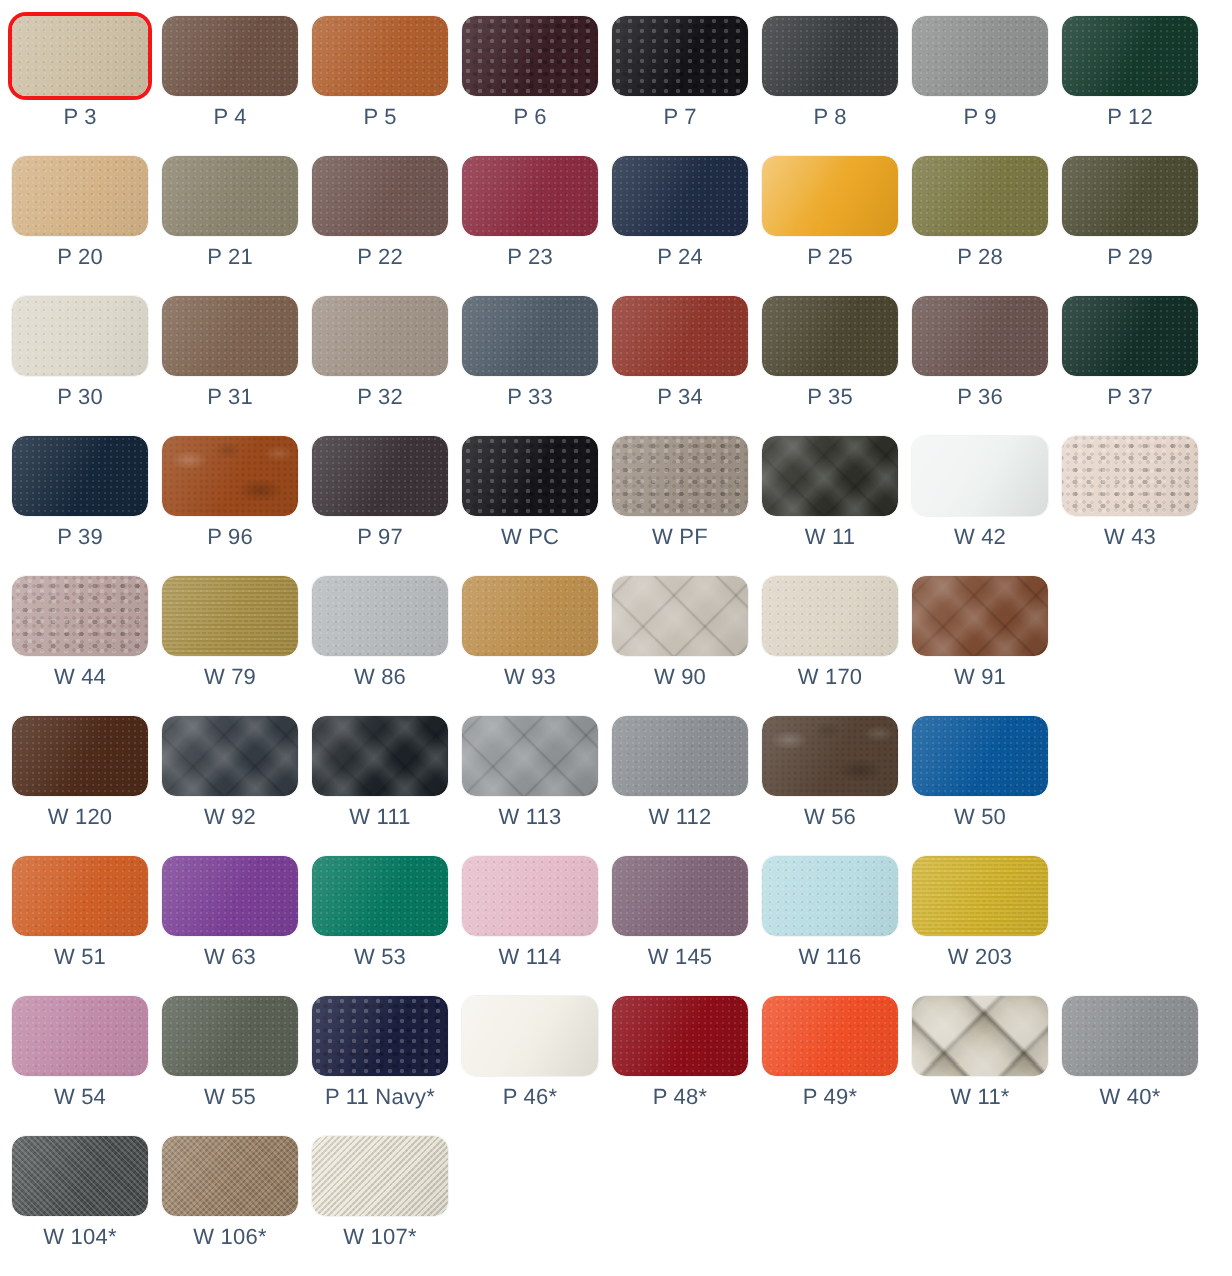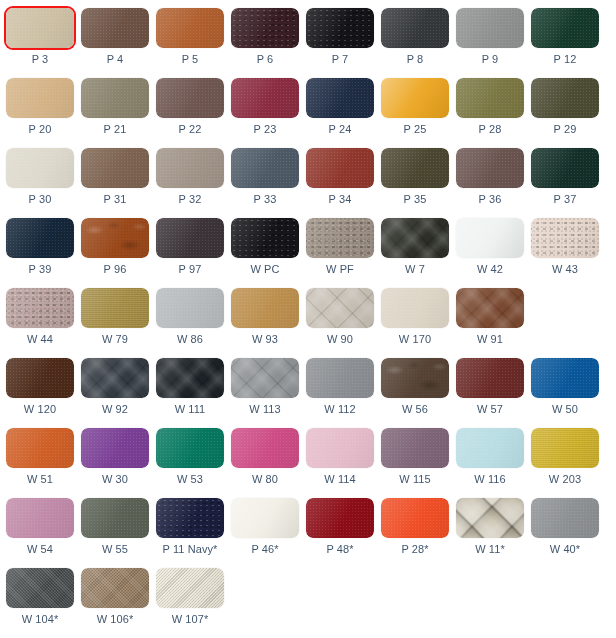--- a/index.html
+++ b/index.html
@@ -443,21 +443,21 @@
           <div class="chip-sheen"></div>
         </div>
         <div class="swatch-label">W PF</div>
       </div>
       <div class="swatch-cell">
         <div class="swatch-chip">
           <div class="chip-fill" style="background-color: rgb(45, 47, 40);"></div>
           <div class="chip-tex tex-quilt"></div>
           <div class="chip-sheen"></div>
         </div>
-        <div class="swatch-label">W 7</div>
+        <div class="swatch-label">W 11</div>
       </div>
       <div class="swatch-cell">
         <div class="swatch-chip">
           <div class="chip-fill" style="background-color: rgb(238, 242, 241);"></div>
           <div class="chip-tex tex-smooth"></div>
           <div class="chip-sheen"></div>
         </div>
         <div class="swatch-label">W 42</div>
       </div>
       <div class="swatch-cell">
@@ -571,28 +571,20 @@
       <div class="swatch-cell">
         <div class="swatch-chip">
           <div class="chip-fill" style="background-color: rgb(87, 68, 54);"></div>
           <div class="chip-tex tex-suede"></div>
           <div class="chip-sheen"></div>
         </div>
         <div class="swatch-label">W 56</div>
       </div>
       <div class="swatch-cell">
         <div class="swatch-chip">
-          <div class="chip-fill" style="background-color: rgb(107, 42, 39);"></div>
-          <div class="chip-tex tex-grain"></div>
-          <div class="chip-sheen"></div>
-        </div>
-        <div class="swatch-label">W 57</div>
-      </div>
-      <div class="swatch-cell">
-        <div class="swatch-chip">
           <div class="chip-fill" style="background-color: rgb(9, 87, 154);"></div>
           <div class="chip-tex tex-grain"></div>
           <div class="chip-sheen"></div>
         </div>
         <div class="swatch-label">W 50</div>
       </div>
     </div>
     <div class="swatch-row">
       <div class="swatch-cell">
         <div class="swatch-chip">
@@ -601,53 +593,45 @@
           <div class="chip-sheen"></div>
         </div>
         <div class="swatch-label">W 51</div>
       </div>
       <div class="swatch-cell">
         <div class="swatch-chip">
           <div class="chip-fill" style="background-color: rgb(122, 63, 149);"></div>
           <div class="chip-tex tex-grain"></div>
           <div class="chip-sheen"></div>
         </div>
-        <div class="swatch-label">W 30</div>
+        <div class="swatch-label">W 63</div>
       </div>
       <div class="swatch-cell">
         <div class="swatch-chip">
           <div class="chip-fill" style="background-color: rgb(6, 120, 95);"></div>
           <div class="chip-tex tex-grain"></div>
           <div class="chip-sheen"></div>
         </div>
         <div class="swatch-label">W 53</div>
       </div>
       <div class="swatch-cell">
         <div class="swatch-chip">
-          <div class="chip-fill" style="background-color: rgb(205, 76, 133);"></div>
-          <div class="chip-tex tex-grain"></div>
-          <div class="chip-sheen"></div>
-        </div>
-        <div class="swatch-label">W 80</div>
-      </div>
-      <div class="swatch-cell">
-        <div class="swatch-chip">
           <div class="chip-fill" style="background-color: rgb(229, 188, 202);"></div>
           <div class="chip-tex tex-grain"></div>
           <div class="chip-sheen"></div>
         </div>
         <div class="swatch-label">W 114</div>
       </div>
       <div class="swatch-cell">
         <div class="swatch-chip">
           <div class="chip-fill" style="background-color: rgb(126, 101, 119);"></div>
           <div class="chip-tex tex-grain"></div>
           <div class="chip-sheen"></div>
         </div>
-        <div class="swatch-label">W 115</div>
+        <div class="swatch-label">W 145</div>
       </div>
       <div class="swatch-cell">
         <div class="swatch-chip">
           <div class="chip-fill" style="background-color: rgb(184, 221, 227);"></div>
           <div class="chip-tex tex-grain"></div>
           <div class="chip-sheen"></div>
         </div>
         <div class="swatch-label">W 116</div>
       </div>
       <div class="swatch-cell">
@@ -699,21 +683,21 @@
           <div class="chip-sheen"></div>
         </div>
         <div class="swatch-label">P 48*</div>
       </div>
       <div class="swatch-cell">
         <div class="swatch-chip">
           <div class="chip-fill" style="background-color: rgb(239, 78, 38);"></div>
           <div class="chip-tex tex-grain"></div>
           <div class="chip-sheen"></div>
         </div>
-        <div class="swatch-label">P 28*</div>
+        <div class="swatch-label">P 49*</div>
       </div>
       <div class="swatch-cell">
         <div class="swatch-chip">
           <div class="chip-fill" style="background-color: rgb(195, 187, 166);"></div>
           <div class="chip-tex tex-quilt-strong"></div>
           <div class="chip-sheen"></div>
         </div>
         <div class="swatch-label">W 11*</div>
       </div>
       <div class="swatch-cell">

